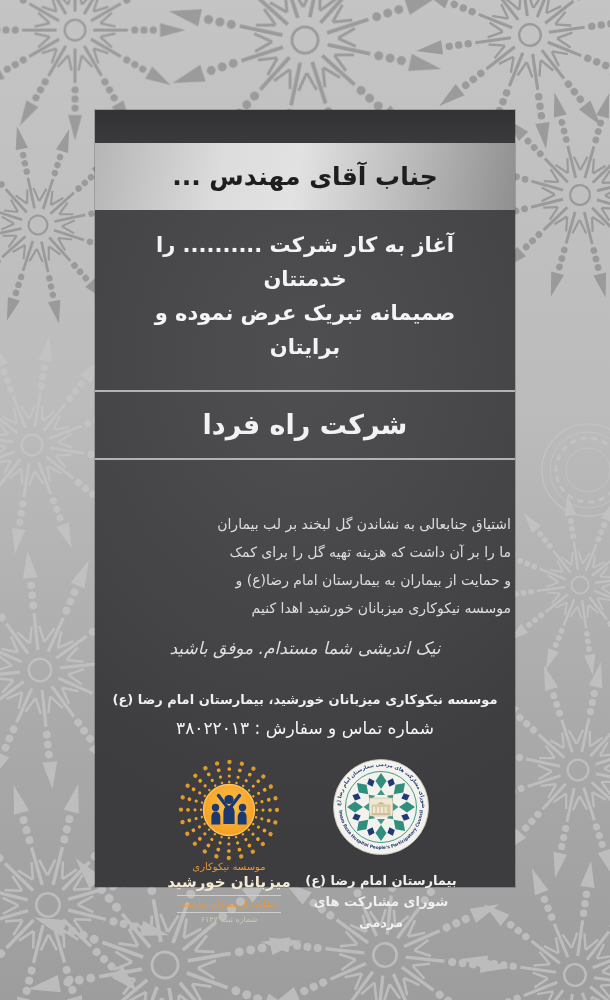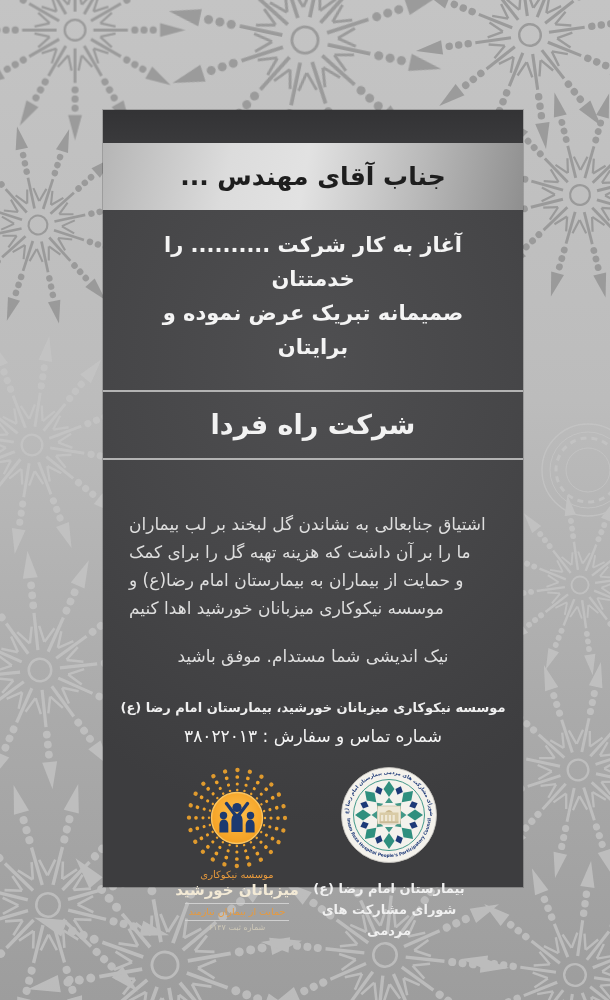--- a/index.html
+++ b/index.html
@@ -6,41 +6,41 @@
   .stage{
     position:relative;width:610px;height:1000px;overflow:hidden;
     font-family:"DejaVu Sans",sans-serif;
     background:linear-gradient(180deg,#c4c4c4 0%,#bcbcbc 40%,#aaaaaa 72%,#9d9d9d 100%);
   }
   .bg-pattern{position:absolute;left:0;top:0;width:610px;height:1000px;}
   .m-dark{color:#8e8e8e;}
   .m-light{color:#c6c6c6;}
 
   .card{
-    position:absolute;left:103px;top:110px;width:420px;height:777px;
+    position:absolute;left:95px;top:110px;width:420px;height:777px;
     background:radial-gradient(ellipse 90% 60% at 50% 32%,#4f4f51 0%,#464648 55%,#3d3d3f 100%);
     direction:rtl;
     box-shadow:0 0 0 1px rgba(0,0,0,.18);
   }
   .top-strip{height:33px;background:linear-gradient(180deg,#333335,#3a3a3c);}
   .title-band{
     height:67px;line-height:67px;text-align:center;
     background:linear-gradient(100deg,#b5b5b5 0%,#dcdcdc 30%,#e2e2e2 48%,#b9b9b9 75%,#8f8f8f 100%);
     color:#1e1e1e;font-size:25px;font-weight:bold;letter-spacing:.5px;
   }
   .congrats{padding:18px 24px 26px;text-align:center;color:#f4f4f4;
     font-size:21px;line-height:34px;font-weight:bold;}
   .company-band{
     border-top:2px solid #b3b3b3;border-bottom:2px solid #b3b3b3;
     height:66px;line-height:66px;text-align:center;color:#f2f2f2;
     font-size:27px;font-weight:bold;letter-spacing:1px;
   }
-  .body-text{padding:50px 26px 0;text-align:left;color:#dedede;
-    font-size:17px;line-height:28px;}
-  .wish{margin-top:20px;text-align:center;color:#dedede;font-size:17px;line-height:28px;}
+  .body-text{padding:50px 4px 0;text-align:right;color:#dedede;
+    font-size:14px;line-height:28px;}
+  .wish{margin-top:12px;text-align:center;color:#dedede;font-size:17px;line-height:28px;font-style:italic;}
   .caption{margin-top:29px;text-align:center;color:#efefef;
     font-size:13px;line-height:18px;font-weight:bold;}
   .phone{margin-top:9px;text-align:center;color:#f5f5f5;
     font-size:17px;line-height:20px;font-weight:normal;letter-spacing:.5px;}
   .logos{margin-top:20px;display:flex;justify-content:center;align-items:flex-start;direction:ltr;}
   .logo-col{width:152px;text-align:center;}
   .sun-line1{margin-top:-6px;color:#e89a3c;font-size:10px;line-height:13px;}
   .sun-line2{color:#f3ead6;font-size:15px;line-height:19px;font-weight:bold;}
   .sun-line3{display:inline-block;margin-top:3px;padding:2px 4px;
     border-top:1px solid #cfcfcf;border-bottom:1px solid #cfcfcf;

